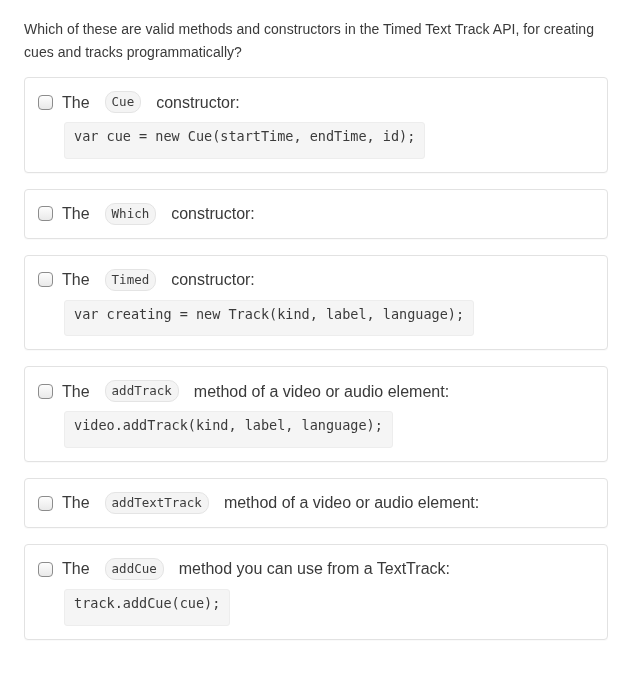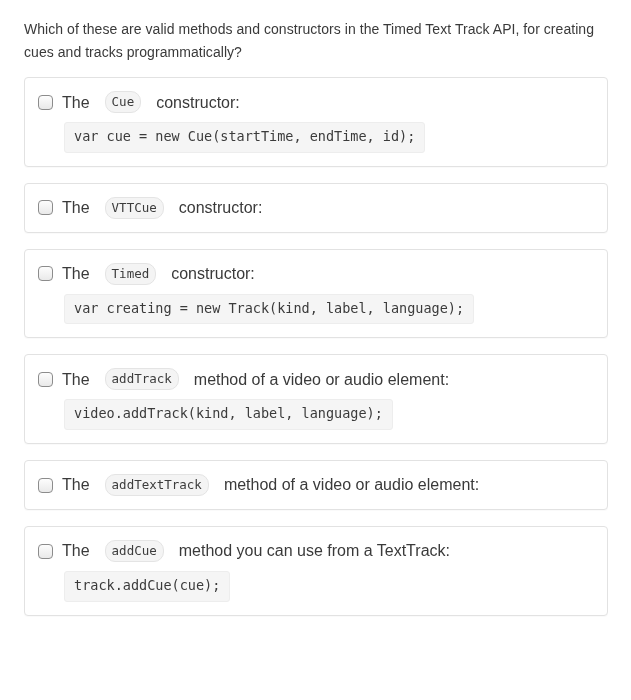--- a/index.html
+++ b/index.html
@@ -74,21 +74,21 @@
     line-height: 1.2;
     display: inline-block;
   }
   .code-block {
     font-family: "DejaVu Sans Mono", monospace;
     font-size: 13.5px;
     background: #f5f5f5;
     border: 1px solid #ededed;
     border-radius: 3px;
     color: #3b3b3b;
-    padding: 4px 9px 5px 9px;
+    padding: 4px 9px 11px 9px;
     margin: 9px 0 0 26px;
     display: inline-block;
     white-space: pre;
     line-height: 1.45;
   }
 </style>
 </head>
 <body>
 
 <div class="page">
@@ -107,21 +107,21 @@
         </span>
       </div>
       <div class="code-block">var cue = new Cue(startTime, endTime, id);</div>
     </div>
 
     <div class="option-card">
       <div class="option-row">
         <span class="checkbox"></span>
         <span class="option-text">
           <span>The</span>
-          <code class="inline-code">VTTCue</code>
+          <code class="inline-code">Which</code>
           <span>constructor:</span>
         </span>
       </div>
     </div>
 
     <div class="option-card">
       <div class="option-row">
         <span class="checkbox"></span>
         <span class="option-text">
           <span>The</span>

